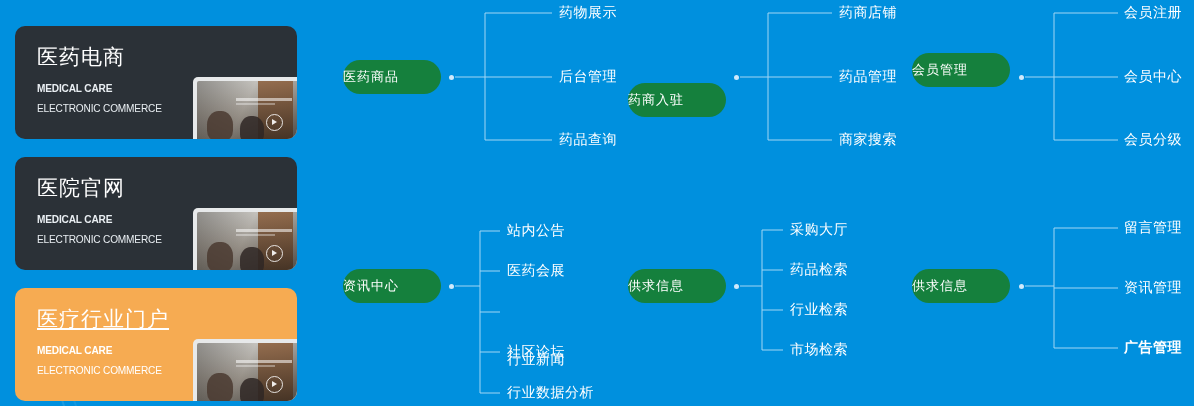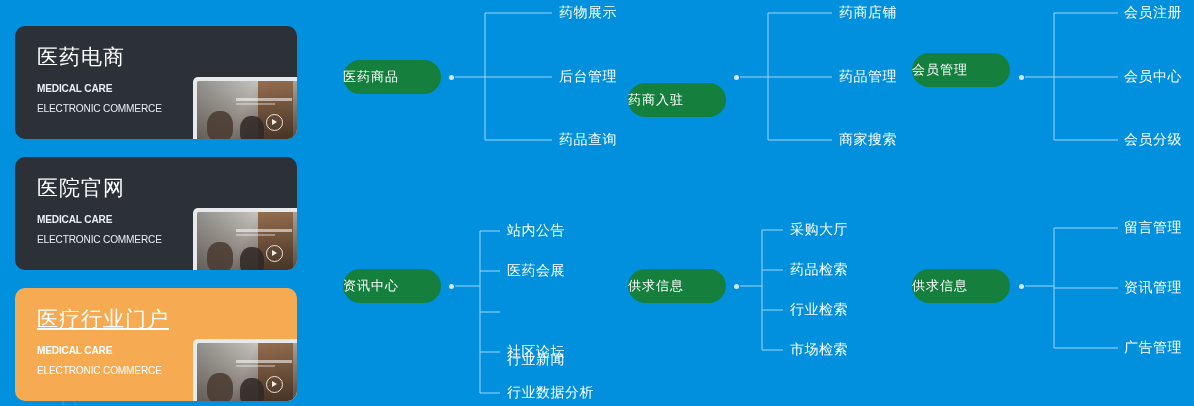--- a/index.html
+++ b/index.html
@@ -328,16 +328,16 @@
     <div class="leaf" style="left:507px; top:352px;">社区论坛</div>
     <div class="leaf" style="left:507px; top:393px;">行业数据分析</div>
 
     <div class="leaf" style="left:790px; top:230px;">采购大厅</div>
     <div class="leaf" style="left:790px; top:270px;">药品检索</div>
     <div class="leaf" style="left:790px; top:310px;">行业检索</div>
     <div class="leaf" style="left:790px; top:350px;">市场检索</div>
 
     <div class="leaf" style="left:1124px; top:228px;">留言管理</div>
     <div class="leaf" style="left:1124px; top:288px;">资讯管理</div>
-    <div class="leaf" style="left:1124px; top:348px;">广告管理</div>
+    <div class="leaf" style="left:1124px; top:348px;font-weight:bold;">广告管理</div>
 
   </div>
 </div>
 
 </body></html>

